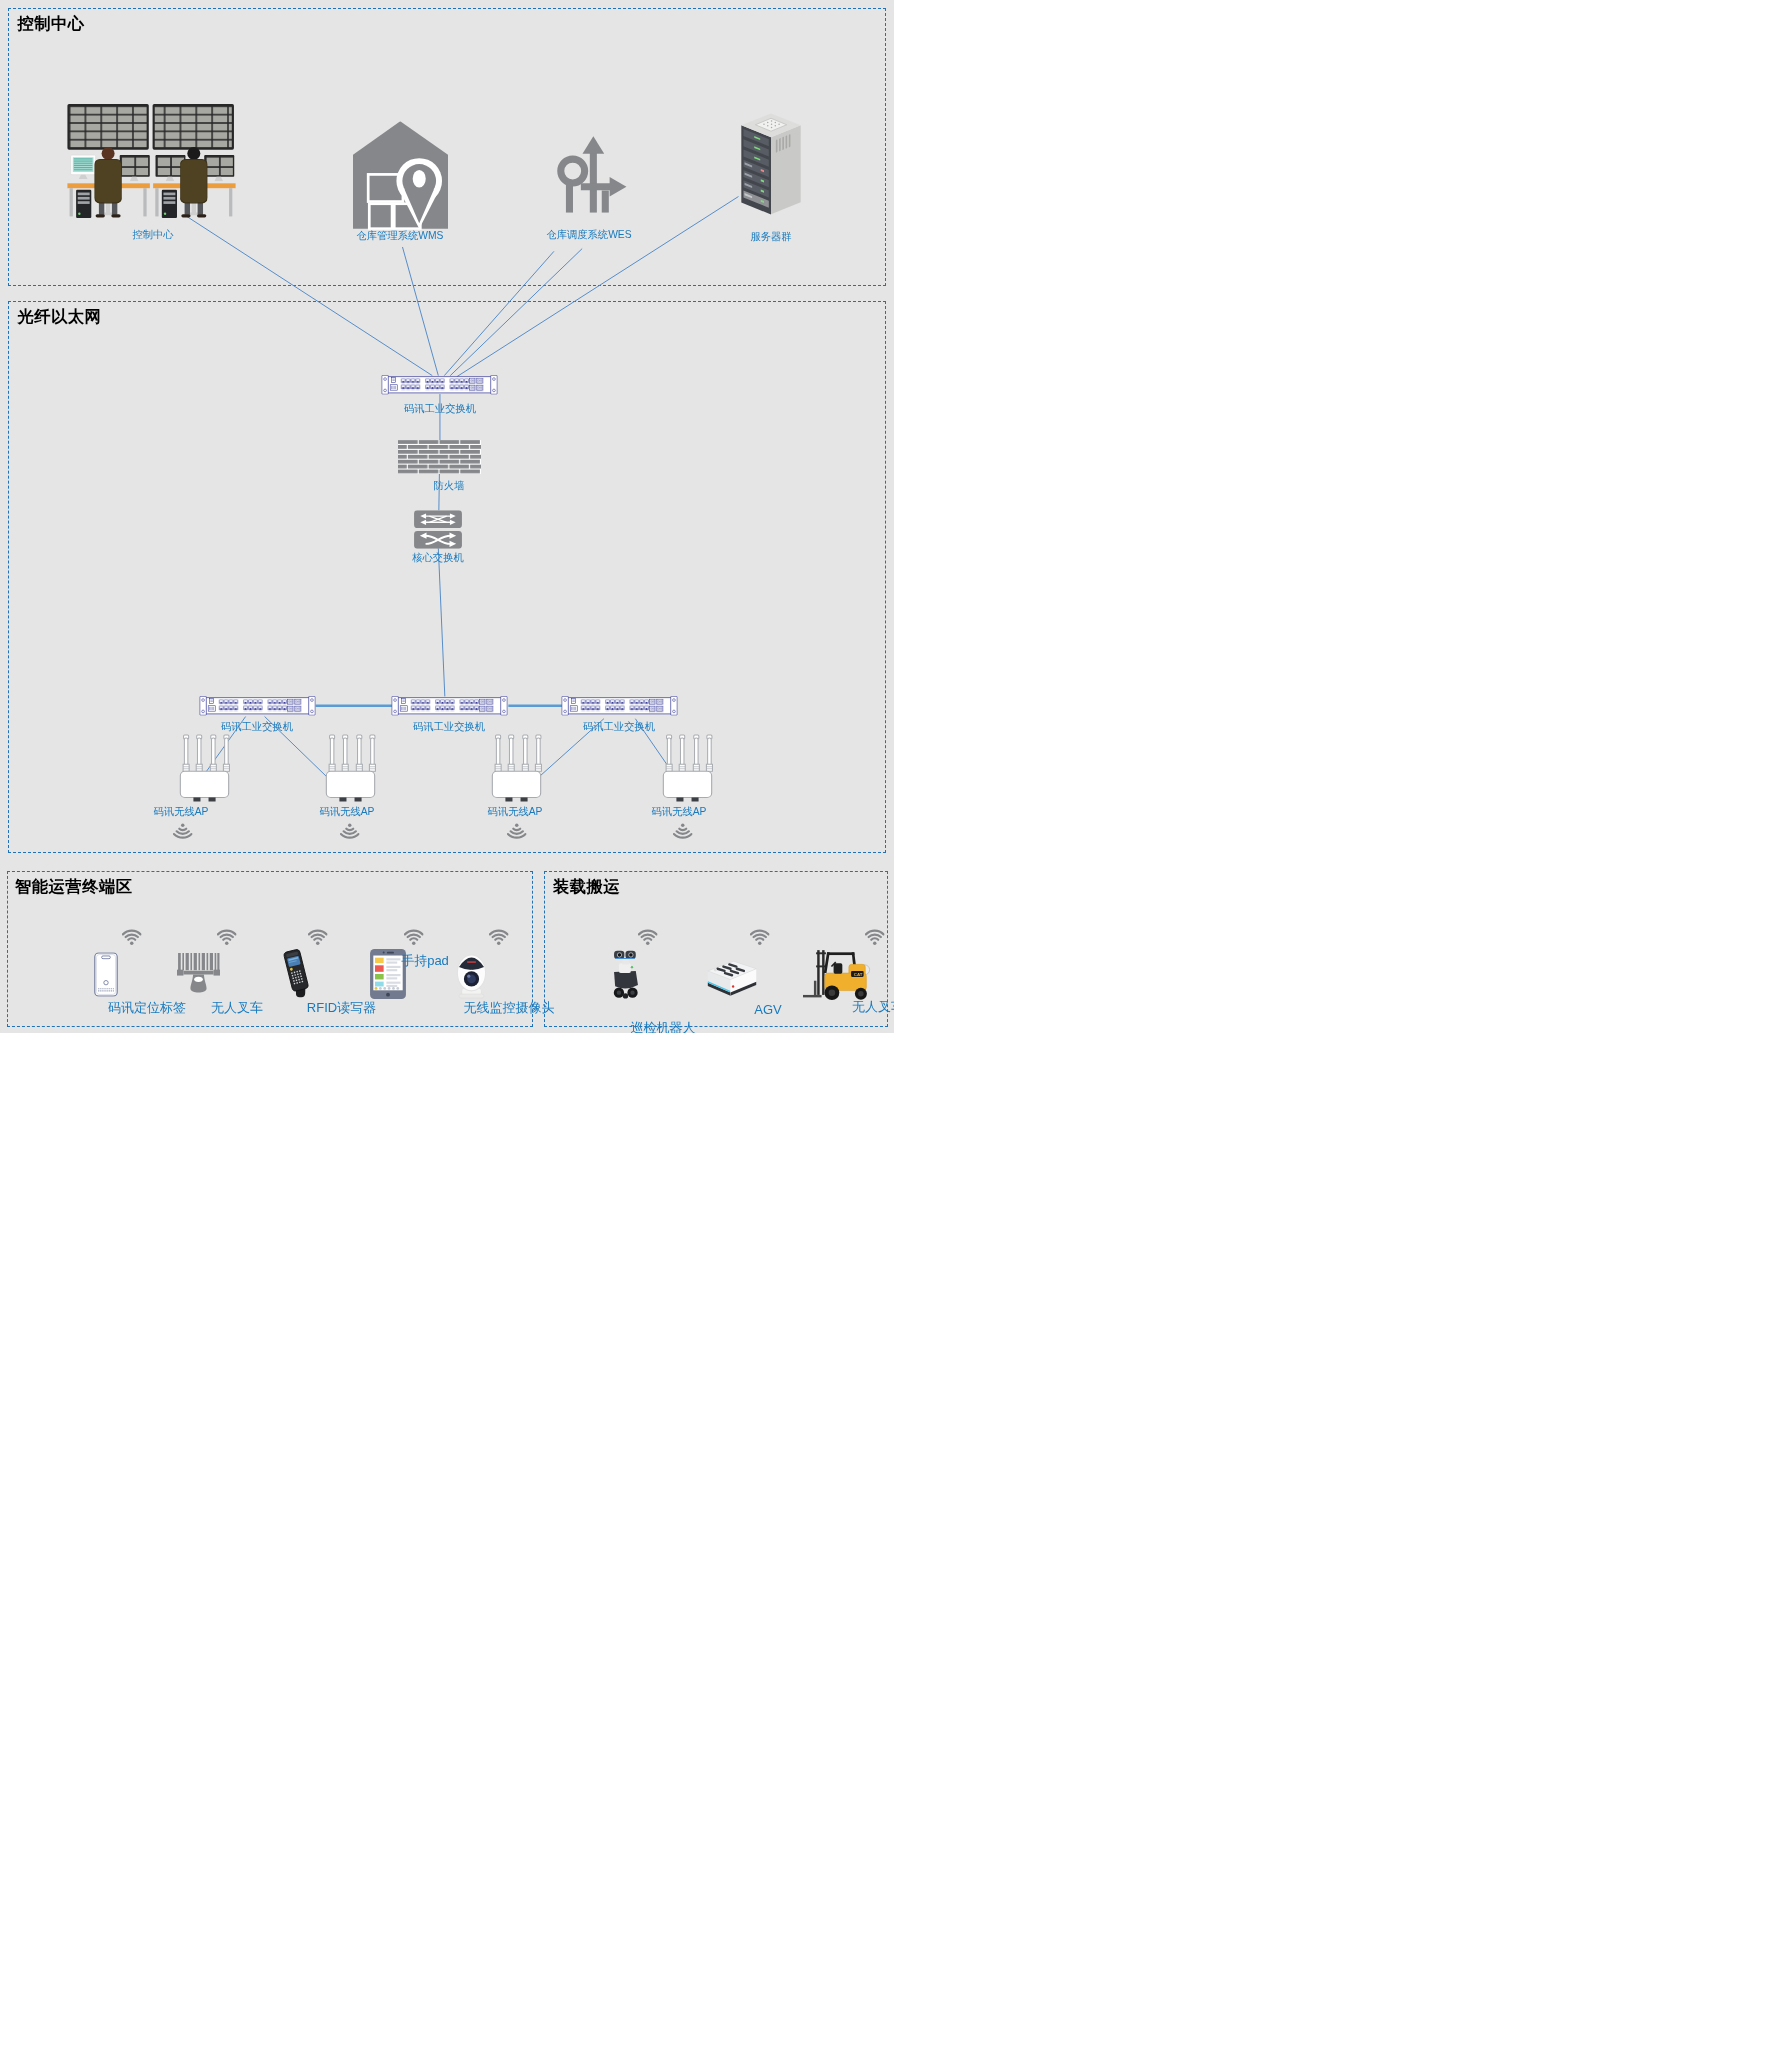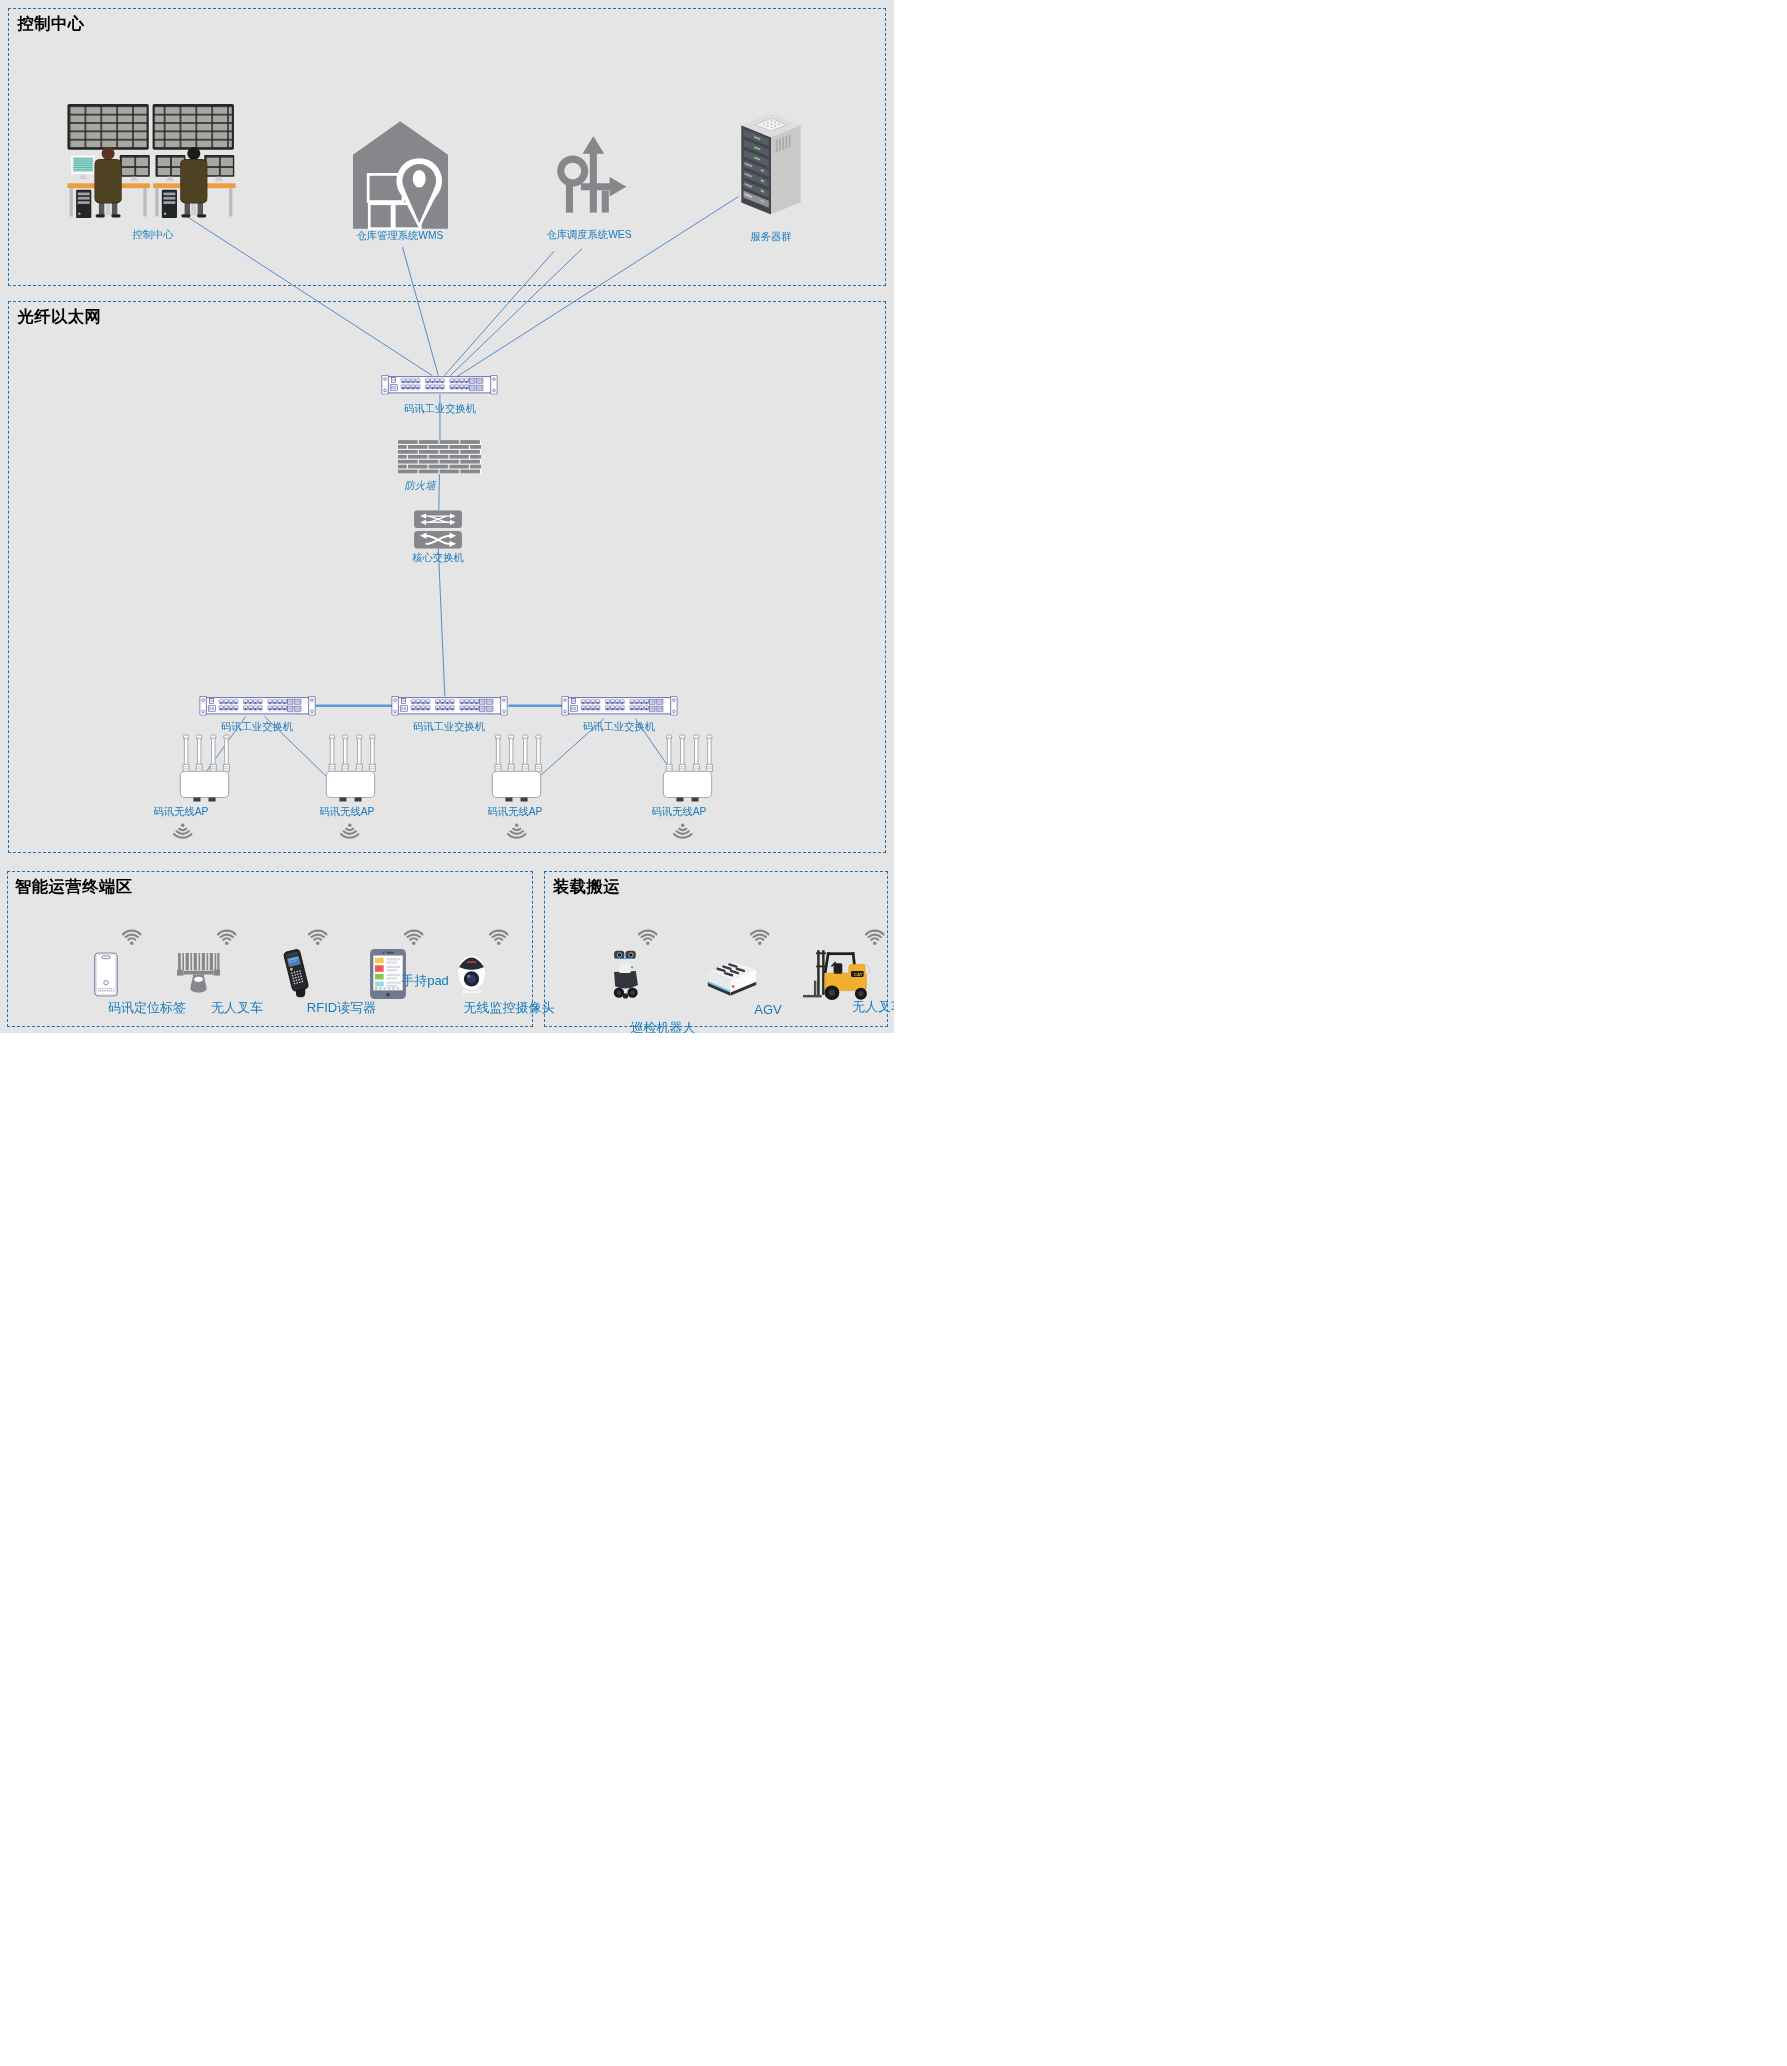--- a/index.html
+++ b/index.html
@@ -484,21 +484,21 @@
   <div class="lbl" style="left:771px;top:230px;">服务器群</div>
 
   <svg class="ico" style="left:381px;top:375px;width:117px;height:19.5px;" viewBox="0 0 215 36" width="117" height="19.5">
       <use href="#sym-switch"></use>
     </svg>
   <div class="lbl" style="left:440px;top:402px;">码讯工业交换机</div>
 
   <svg class="ico" style="left:398px;top:440px;width:83px;height:34px;" viewBox="0 0 152 62" width="83" height="34">
       <use href="#sym-firewall"></use>
     </svg>
-  <div class="lbl" style="left:420px;top:479px;font-style:italic;">防火墙</div>
+  <div class="lbl" style="left:449px;top:479px;">防火墙</div>
 
   <svg class="ico" style="left:414px;top:510px;width:48px;height:39px;" viewBox="0 0 89 71" width="48" height="39">
       <use href="#sym-core"></use>
     </svg>
   <div class="lbl" style="left:438px;top:551px;">核心交换机</div>
 
   <svg class="ico" style="left:199px;top:696px;width:117px;height:19.5px;" viewBox="0 0 215 36" width="117" height="19.5">
       <use href="#sym-switch"></use>
     </svg>
   <div class="lbl" style="left:257px;top:720px;">码讯工业交换机</div>
@@ -568,21 +568,21 @@
       <use href="#sym-rfid"></use>
     </svg>
   <div class="lbl big" style="left:297px;top:999px;padding-left:13px;">RFID读写器</div>
 
   <svg class="ico" style="left:404px;top:928px;width:19.5px;height:17.4px;" viewBox="0 0 36 32" width="19.5" height="17.4">
       <use href="#sym-wifi-up"></use>
     </svg>
   <svg class="ico" style="left:370px;top:949px;width:36px;height:50px;" viewBox="0 0 66 92" width="36" height="50">
       <use href="#sym-pad"></use>
     </svg>
-  <div class="lbl big" style="left:387px;top:972px;">手持pad</div>
+  <div class="lbl big" style="left:387px;top:952px;">手持pad</div>
 
   <svg class="ico" style="left:489px;top:928px;width:19.5px;height:17.4px;" viewBox="0 0 36 32" width="19.5" height="17.4">
       <use href="#sym-wifi-up"></use>
     </svg>
   <svg class="ico" style="left:453px;top:949px;width:37px;height:50px;" viewBox="0 0 68 92" width="37" height="50">
       <use href="#sym-cam"></use>
     </svg>
   <div class="lbl big" style="left:471px;top:999px;">无线监控摄像头</div>
 
   <svg class="ico" style="left:638px;top:928px;width:19.5px;height:17.4px;" viewBox="0 0 36 32" width="19.5" height="17.4">

